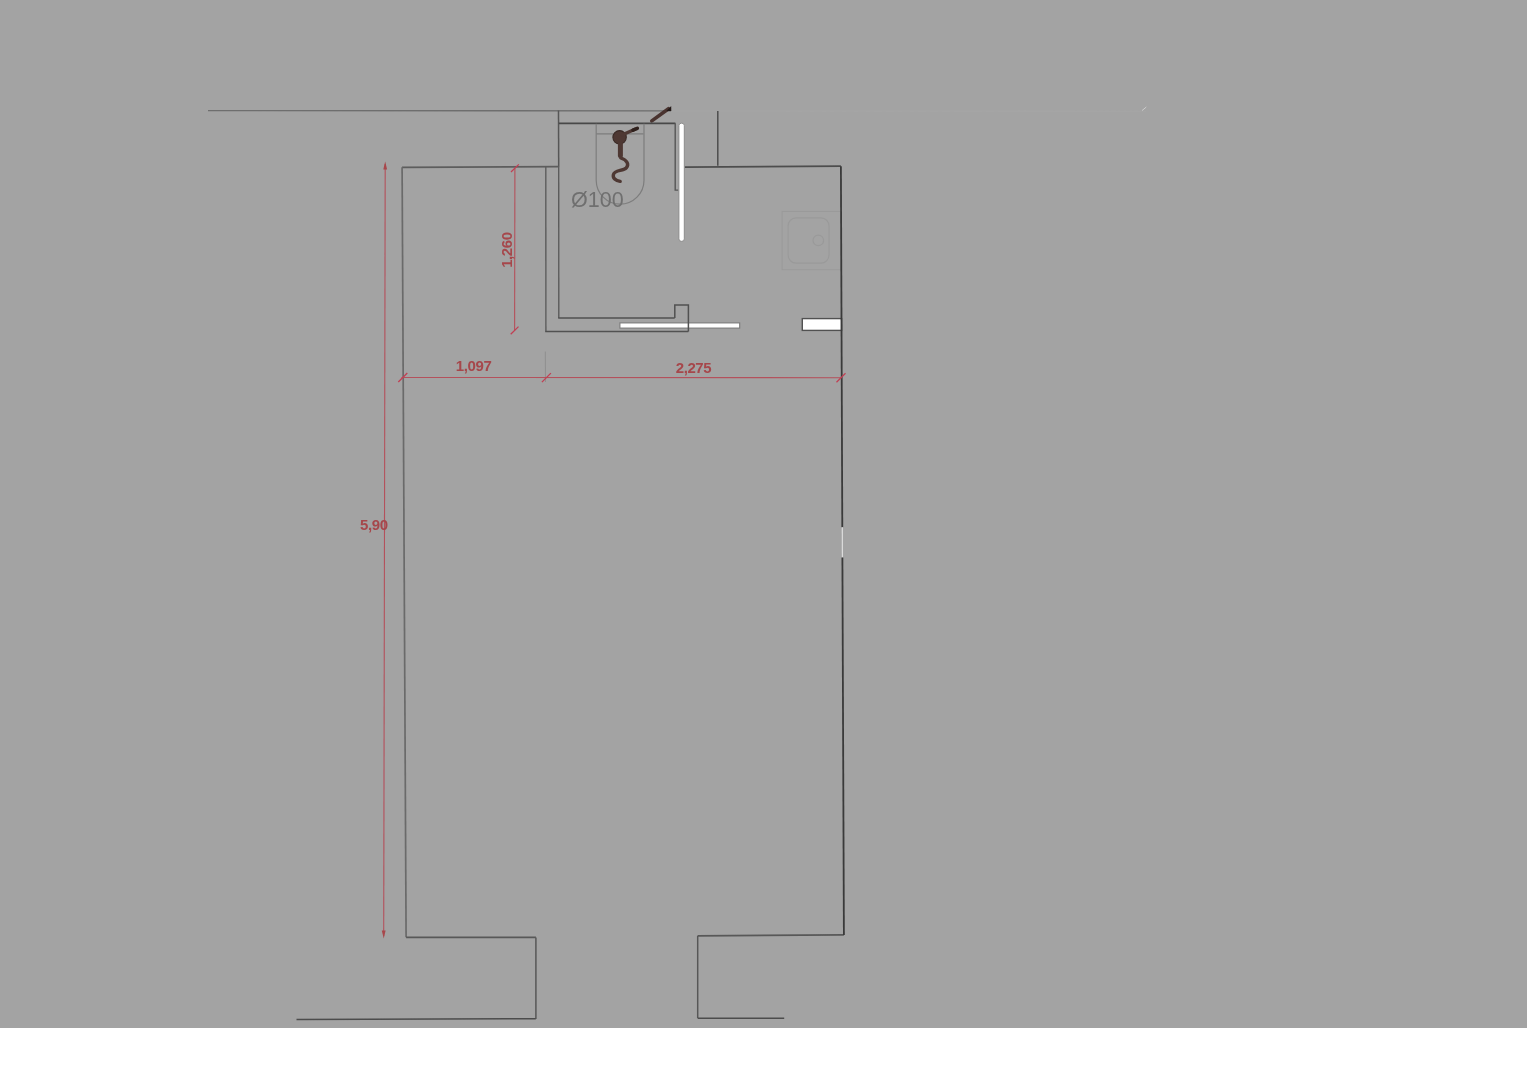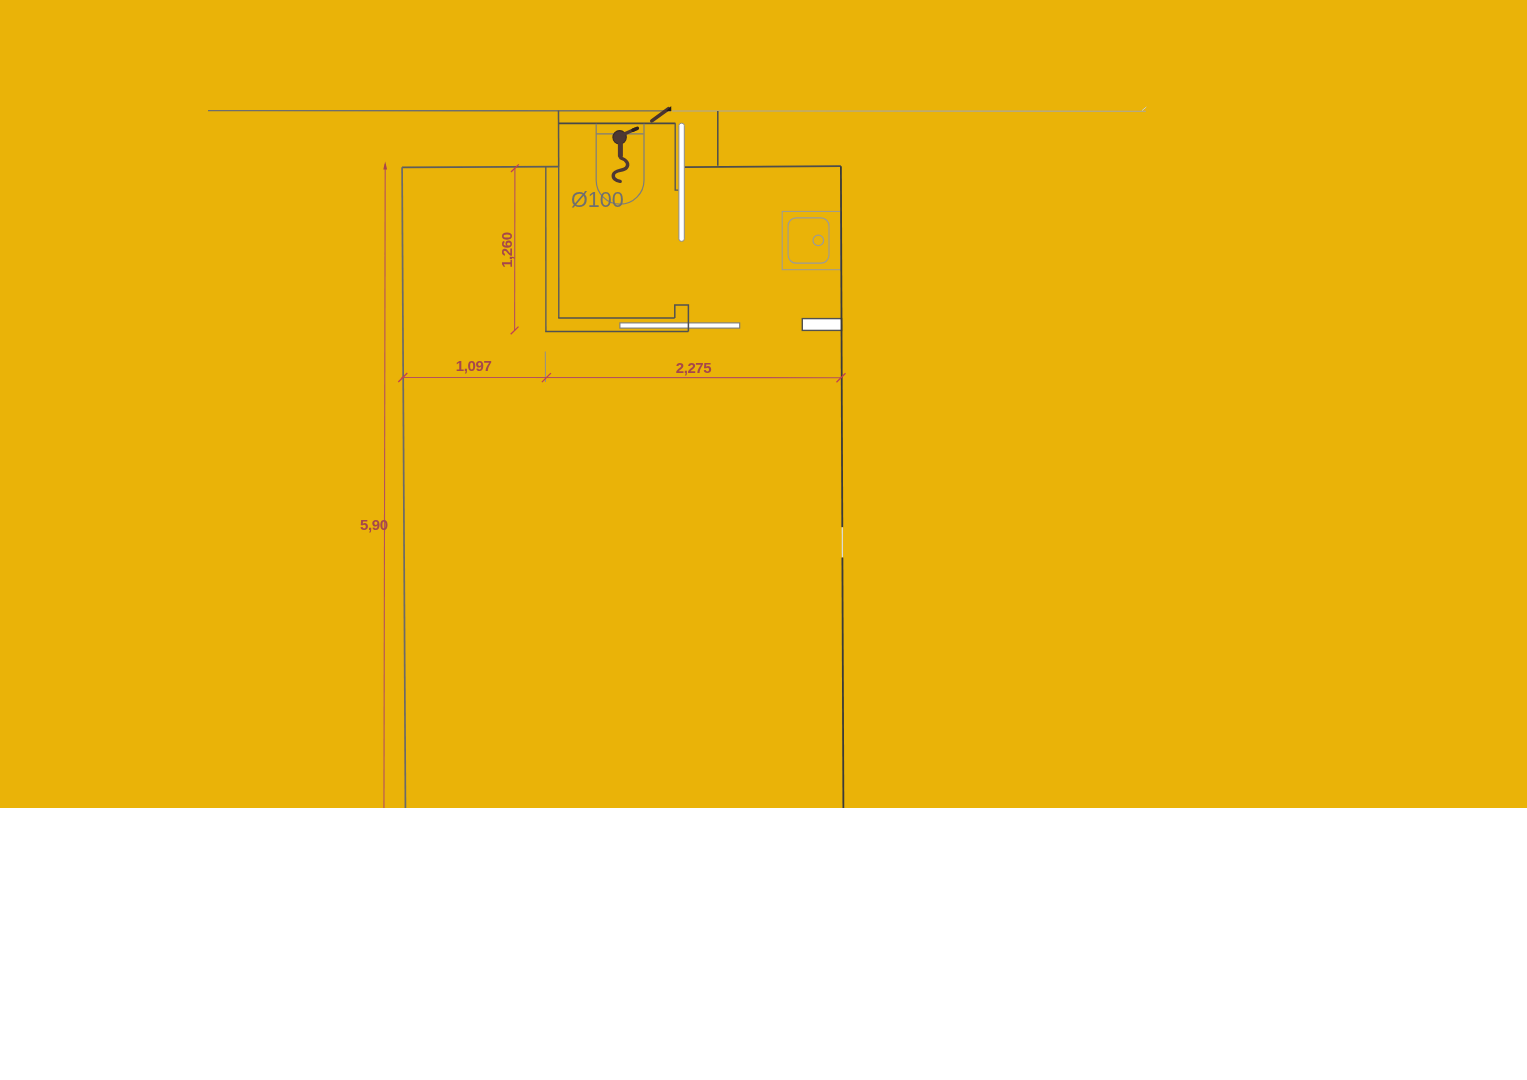--- a/index.html
+++ b/index.html
@@ -1,16 +1,16 @@
 <!DOCTYPE html>
 <html><head>
 <meta charset="utf-8">
 <style>
   html,body{margin:0;padding:0;background:#ffffff;}
-  .page{position:relative;width:1527px;height:808px;background:#eab308;overflow:hidden;}
+  .page{position:relative;width:1527px;height:1028px;background:#a3a3a3;overflow:hidden;}
   svg{position:absolute;left:0;top:0;}
   text{font-family:"Liberation Sans", sans-serif;}
 </style>
 </head>
 <body>
 <div class="page">
 <svg width="1527" height="1080" viewBox="0 0 1527 1080" fill="none">
 
   <line x1="208" y1="110.6" x2="671" y2="110.9" stroke="#6e6e6e" stroke-width="1.4"></line>
 

